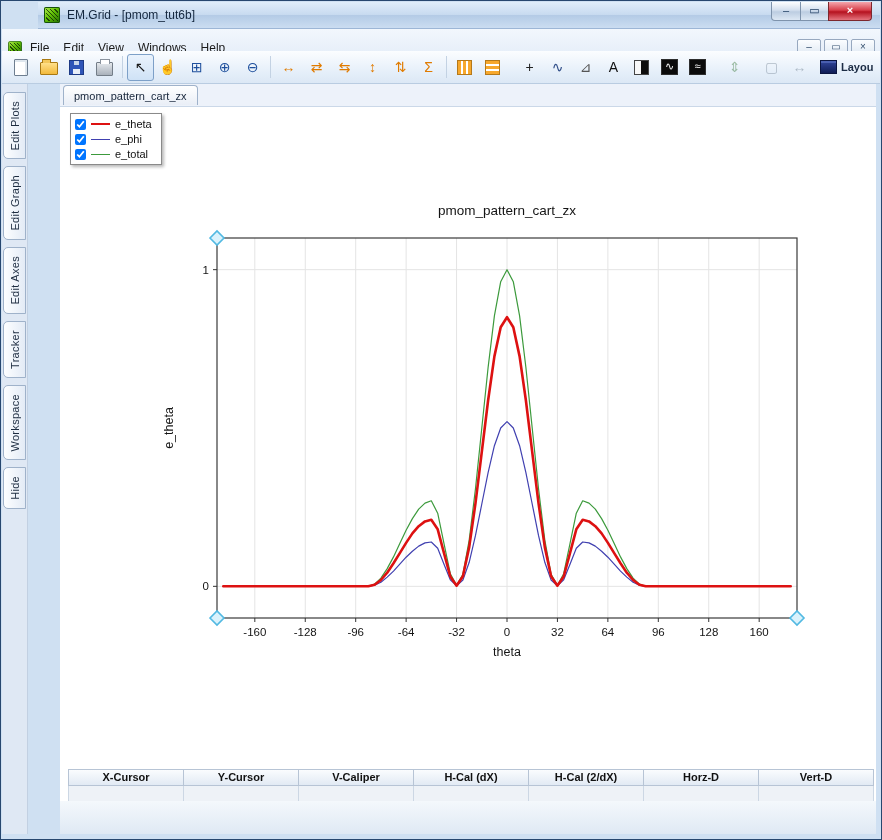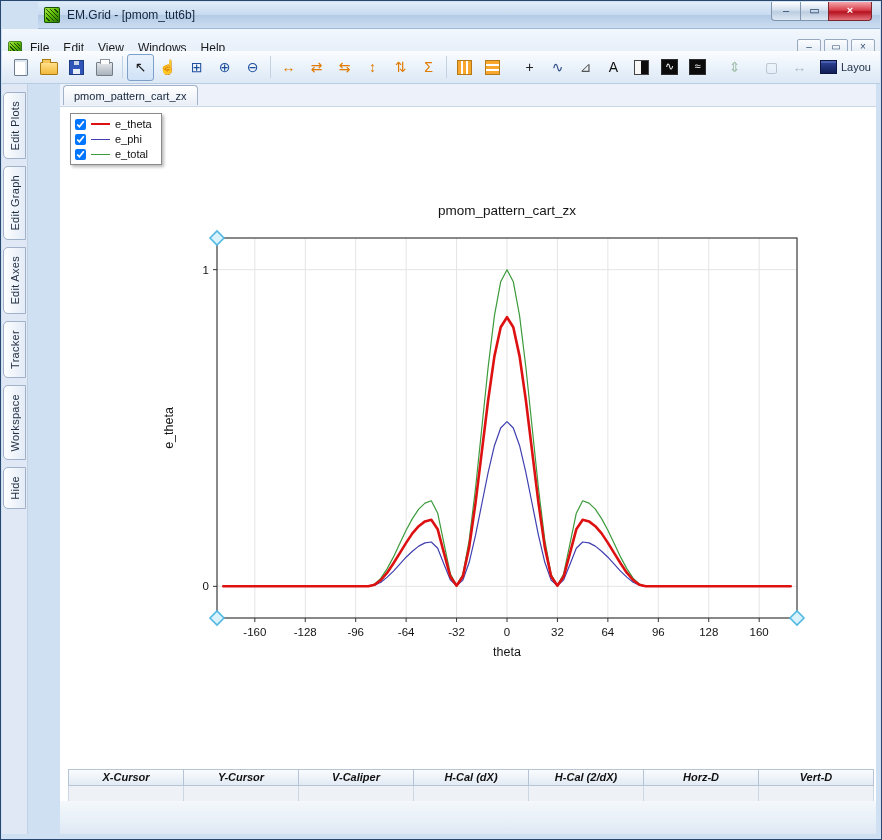--- a/index.html
+++ b/index.html
@@ -37,21 +37,21 @@
   .toolbar{position:absolute;top:50px;left:1px;right:1px;height:33px;display:flex;align-items:center;
     background:linear-gradient(#fbfdff,#e4eef9 70%,#dce8f5);border-bottom:1px solid #b9cce1;padding:0 5px;box-sizing:border-box;gap:1px;}
   .tb-btn{width:25px;height:25px;display:flex;align-items:center;justify-content:center;
     border:1px solid transparent;border-radius:3px;flex:0 0 auto;}
   .tb-btn.selected{border-color:#7da0c8;background:linear-gradient(#eaf3fd,#cfe2f6);}
   .tb-btn.disabled{opacity:.45;}
   .tb-glyph{font-size:14px;line-height:1;}
   .tb-sep{width:1px;height:22px;background:#c3d2e3;margin:0 3px;flex:0 0 auto;}
   .tb-gap{width:8px;flex:0 0 auto;}
   .tb-spacer{flex:1 1 auto;}
-  .tb-layout{width:auto;padding:0 4px;}
+  .tb-layout{width:auto;padding:0 4px;font-weight:bold;}
   .layout-label{font-size:11px;margin-left:4px;color:#1c2c44;white-space:nowrap;}
   .icon-page{width:12px;height:15px;background:#fff;border:1px solid #6e7e90;border-radius:1px;box-shadow:inset -2px 2px 0 #dfe7ee;}
   .icon-folder{width:16px;height:11px;background:linear-gradient(#ffe08a,#f2b93b);border:1px solid #a97913;border-radius:1px;margin-top:3px;position:relative;}
   .icon-folder::before{content:"";position:absolute;top:-4px;left:1px;width:7px;height:3px;background:#f4c85c;border:1px solid #a97913;border-bottom:none;}
   .icon-floppy{width:13px;height:13px;background:#2f55b8;border:1px solid #1d3a85;position:relative;}
   .icon-floppy::before{content:"";position:absolute;left:3px;bottom:0;width:7px;height:5px;background:#e8eef8;}
   .icon-floppy::after{content:"";position:absolute;left:4px;top:0;width:5px;height:4px;background:#c9d6ea;}
   .icon-printer{width:15px;height:12px;position:relative;background:linear-gradient(#e4e8ec,#a9b1bb);border:1px solid #737d88;border-radius:1px;margin-top:3px;}
   .icon-printer::before{content:"";position:absolute;top:-4px;left:3px;width:8px;height:4px;background:#fff;border:1px solid #8a939e;border-bottom:none;}
   .icon-cols{width:13px;height:13px;border:1px solid #b5791a;background:repeating-linear-gradient(90deg,#f7a82c 0 3px,#fff 3px 5px);}
@@ -79,21 +79,21 @@
     box-shadow:2px 2px 3px rgba(0,0,0,.28);padding:4px 9px 4px 4px;display:flex;flex-direction:column;gap:3px;z-index:5;}
   .legend-row{display:flex;align-items:center;gap:5px;font-size:11px;color:#111;}
   .legend-row input{width:11px;height:11px;margin:0;}
   .legend-line{width:19px;height:0;display:inline-block;}
 
   
   #chart-svg{position:absolute;left:96px;top:100px;}
   #chart-svg text{font-family:"Liberation Sans",sans-serif;fill:#141414;}
 
   
-  .datatable{position:absolute;left:8px;right:2px;top:685px;font-style:italic;}
+  .datatable{position:absolute;left:8px;right:2px;top:685px;}
   .dt-header{display:flex;}
   .dt-hcell{flex:1;background:linear-gradient(#fafcfe,#e2eaf4);border:1px solid #b7c4d5;border-left:none;
     font-size:11px;font-weight:bold;text-align:center;padding:1px 0 2px;color:#111;}
   .dt-hcell:first-child{border-left:1px solid #b7c4d5;}
   .dt-row{display:flex;height:17px;}
   .dt-cell{flex:1;background:#eef2f7;border:1px solid #ccd7e4;border-top:none;border-left:none;}
   .dt-cell:first-child{border-left:1px solid #ccd7e4;}
   .bottomfill{position:absolute;left:0;right:0;top:717px;bottom:0;background:linear-gradient(#f4f8fc,#dfe9f4);}
 </style>
 </head>

